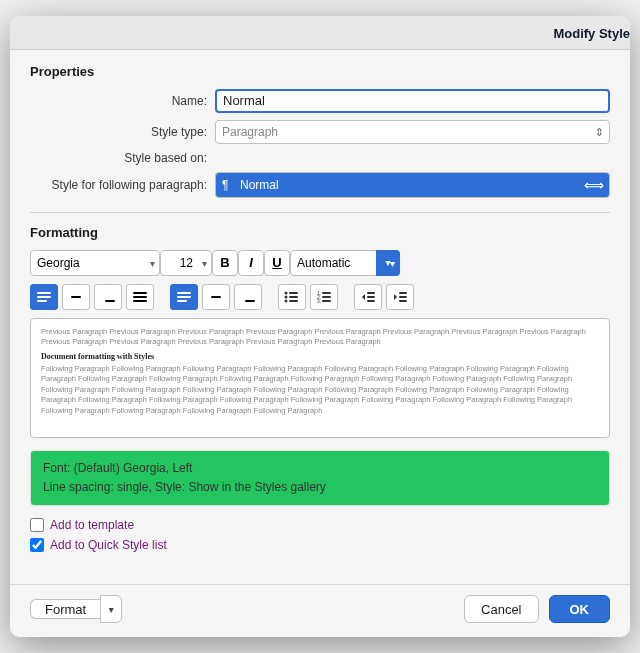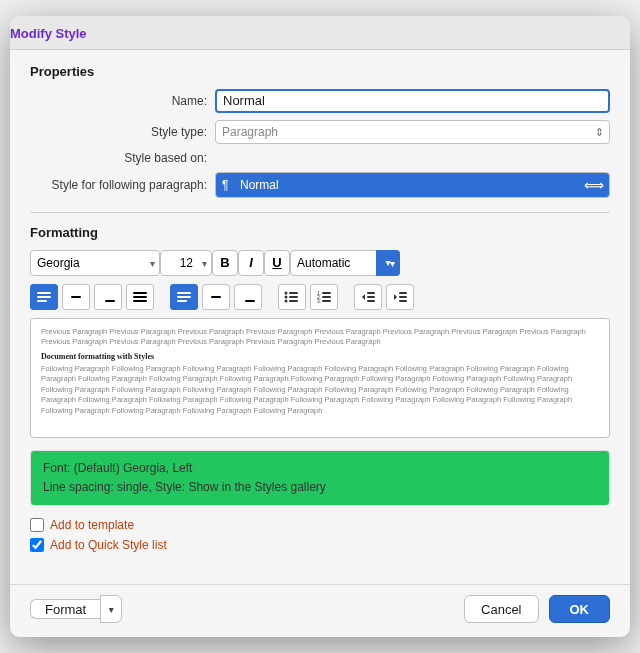--- a/index.html
+++ b/index.html
@@ -20,24 +20,24 @@
       box-shadow: 0 10px 40px rgba(0,0,0,0.4);
       width: 620px;
       display: flex;
       flex-direction: column;
       overflow: hidden;
     }
     .title-bar {
       background: #e8e8e8;
       border-bottom: 1px solid #d0d0d0;
       padding: 10px 0 8px 0;
-      text-align: left;
+      text-align: right;
       font-size: 13px;
       font-weight: 600;
-      color: #6d28d9;
+      color: #0f172a;
       border-radius: 10px 10px 0 0;
     }
     .content {
       padding: 14px 20px 14px 20px;
       flex: 1;
     }
     .section-title {
       font-weight: 700;
       font-size: 13px;
       color: #1a1a1a;
@@ -359,21 +359,21 @@
       gap: 6px;
       margin-bottom: 6px;
     }
     .checkbox-row input[type="checkbox"] {
       width: 14px;
       height: 14px;
       cursor: pointer;
     }
     .checkbox-row label {
       font-size: 12px;
-      color: #c2410c;
+      color: #701a75;
       cursor: pointer;
     }
 
     .footer {
       display: flex;
       align-items: center;
       justify-content: space-between;
       padding: 10px 20px 14px 20px;
       border-top: 1px solid #d8d8d8;
       background: #f5f5f5;

